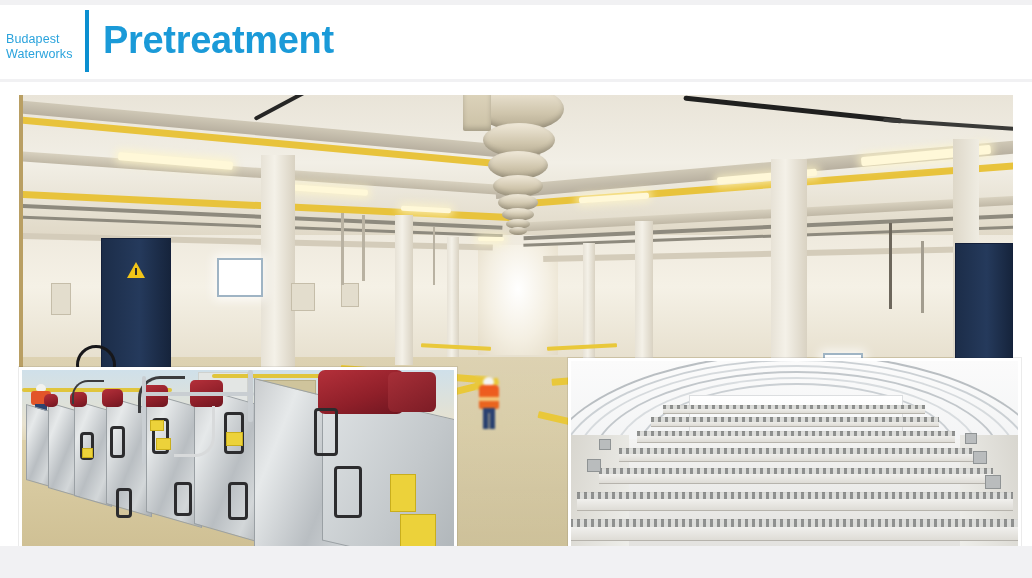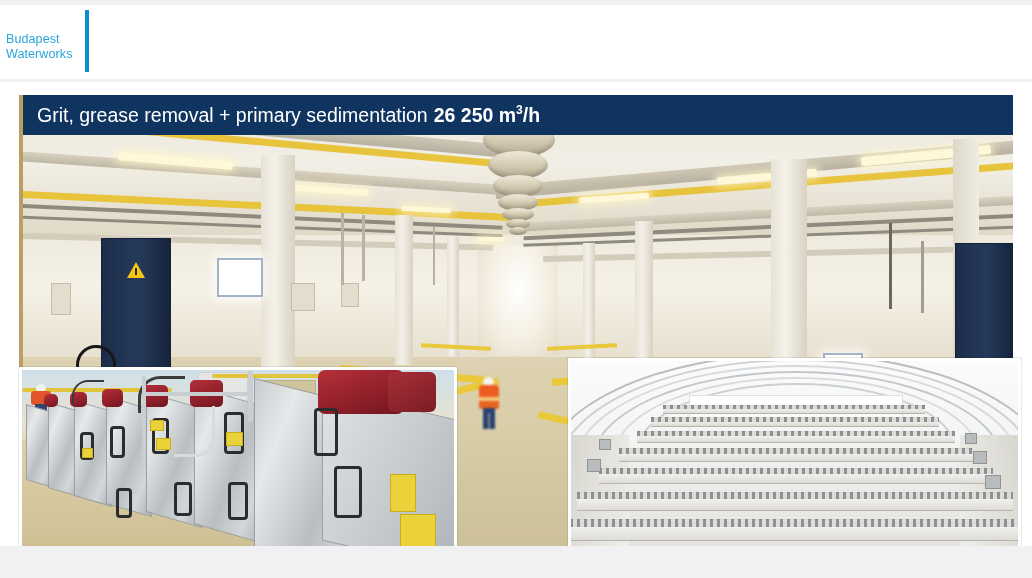--- a/index.html
+++ b/index.html
@@ -218,20 +218,21 @@
 <body>
 
 <div id="top-strip"></div>
 
 <div id="header">
   <div id="brand-logo">
     <span>Budapest</span>
     <span>Waterworks</span>
   </div>
   <div id="header-divider"></div>
+  <div id="page-title">Pretreatment</div>
 </div>
 <div id="header-rule"></div>
 
 <div id="photo-stage">
 
   <div id="hero-photo" class="photo">
     <div class="h-ceiling"></div>
     <div class="h-backwall"></div>
     <div class="h-vanish"></div>
     <div class="h-floor"></div>
@@ -331,24 +332,20 @@
 
     <div id="worker">
       <div class="w-helmet"></div>
       <div class="w-vest"></div>
       <div class="w-stripe"></div>
       <div class="w-legs"></div>
       <div class="w-gap"></div>
       <div class="w-blur"></div>
     </div>
 
-    <div class="caption" id="caption-main">
-      <span>Grit, grease removal + primary sedimentation</span>
-      <span class="cap-bold"><span>26 250 m</span><sup>3</sup><span>/h</span></span>
-    </div>
   </div>
 
   <div id="inset-left" class="photo">
     <div class="fs-back"></div>
     <div class="fs-floor"></div>
 
     <div class="box" style="left:176px;top:2px;width:48px;height:46px;background:#e3e6e4;border-color:#cfd2cf;"></div>
     <div class="box" style="left:236px;top:10px;width:56px;height:40px;background:#cfc49c;border-color:#b9ae86;"></div>
     <div class="fs-rail" style="left:0;top:18px;width:150px;height:4px;background:#e0c53c;"></div>
     <div class="fs-rail" style="left:190px;top:4px;width:110px;height:4px;background:#e0c53c;"></div>

